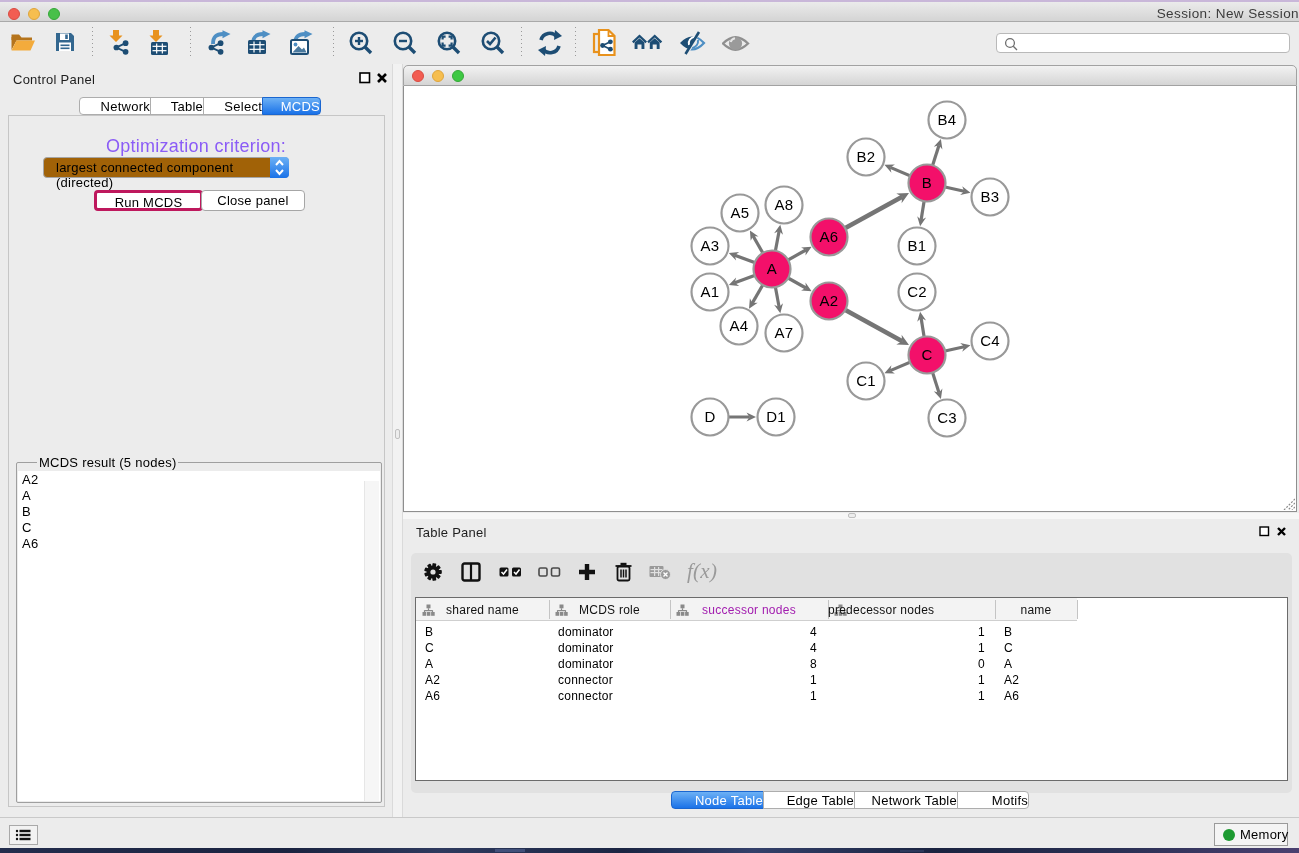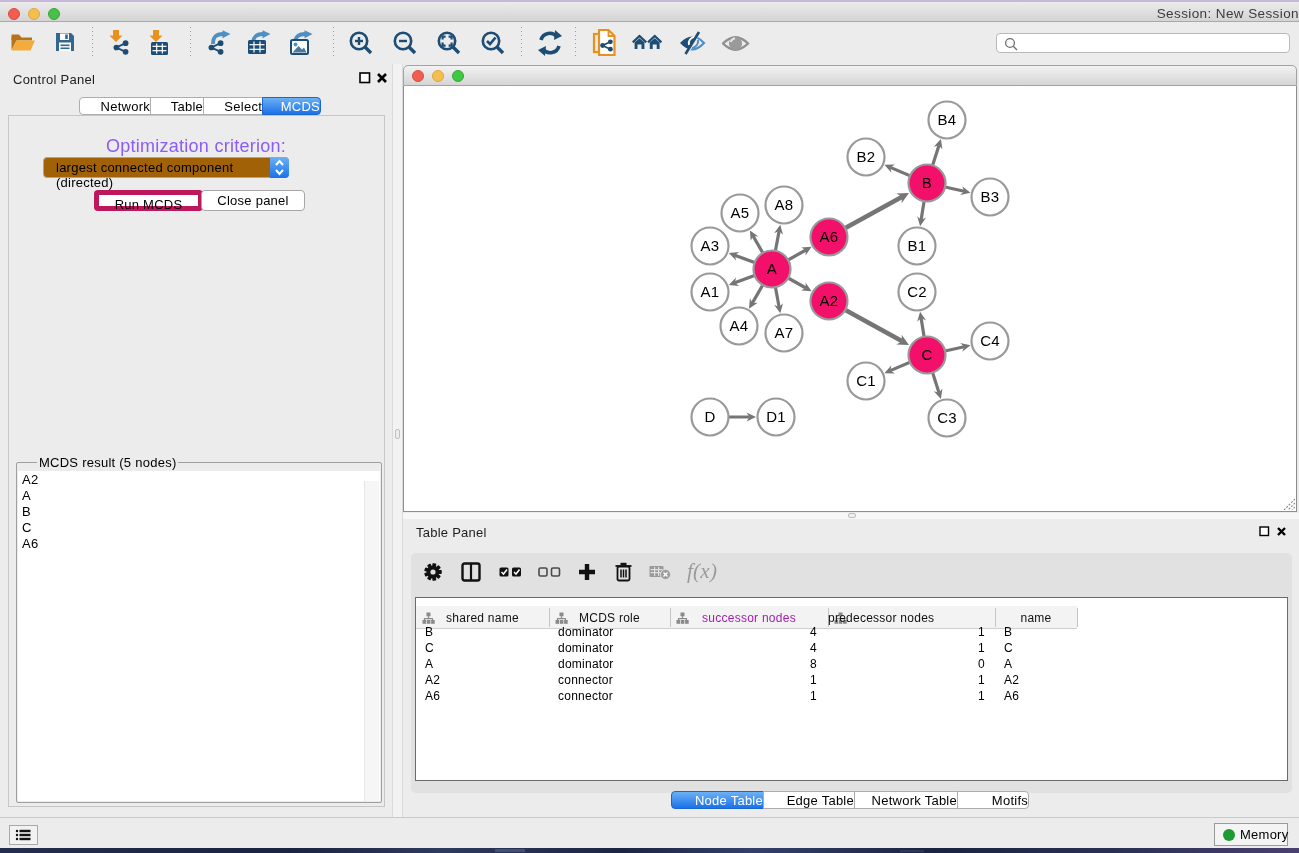--- a/index.html
+++ b/index.html
@@ -165,21 +165,21 @@
   <div class="seg sel" style="left:262px;top:33px;width:59px;border-radius:0 4px 4px 0">MCDS</div>
   <div class="abs" style="left:0px;top:72px;width:392px;text-align:center;font-size:18px;color:#8b5cf6">Optimization criterion:</div>
   <div class="abs" style="left:43px;top:93px;width:246px;height:21px;background:#a16207;border:1px solid #a6a6a6;border-radius:4px">
     <div class="abs" style="left:12px;top:2px;font-size:13px;color:#000">largest connected component (directed)</div>
     <div class="abs" style="right:-1px;top:-1px;width:19px;height:21px;background:linear-gradient(#6db1f5,#1a72e8);border-radius:0 4px 4px 0">
       <svg width="19" height="21" viewBox="0 0 19 21">
           <path d="M6 8 L9.5 4 L13 8 M6 13 L9.5 17 L13 13" stroke="#fff" stroke-width="2" fill="none"></path>
         </svg>
     </div>
   </div>
-  <div class="abs" style="left:94px;top:126px;width:109px;height:21px;background:#fff;border:5px solid #be185d;border-radius:4px;font-size:13px;text-align:center;line-height:19px">Run MCDS</div>
+  <div class="abs" style="left:94px;top:126px;width:109px;height:21px;background:#fff;border:3px solid #be185d;border-radius:4px;font-size:13px;text-align:center;line-height:19px">Run MCDS</div>
   <div class="abs" style="left:201px;top:126px;width:104px;height:21px;background:#fff;border:1px solid #a6a6a6;border-radius:4px;font-size:13px;text-align:center;line-height:19px">Close panel</div>
   <fieldset class="abs" style="left:16px;top:391px;width:366px;height:348px;border:1.5px solid #9f9f9f;border-radius:2px;padding:0">
     <legend style="margin-left:20px;padding:0 2px;font-size:13px;color:#000">MCDS result (5 nodes)</legend>
     <div class="abs" style="left:1px;top:1px;right:1px;bottom:1px;background:#fff">
       <div style="padding:1px 0 0 4px;font-size:13px;line-height:16px;color:#000">A2<br>A<br>B<br>C<br>A6</div>
       <div class="abs" style="top:10px;right:1px;width:15px;bottom:0;background:#f6f6f6;border-left:1px solid #e6e6e6"></div>
     </div>
   </fieldset>
 </div>
 
@@ -349,21 +349,21 @@
         <rect x="1.5" y="5" width="12" height="1.2" fill="#e0e0e0"></rect>
         <rect x="1.5" y="8" width="12" height="1.2" fill="#e0e0e0"></rect>
         <rect x="5" y="3" width="1.2" height="9" fill="#e0e0e0"></rect>
         <rect x="9" y="3" width="1.2" height="9" fill="#e0e0e0"></rect>
         <circle cx="16.5" cy="10.5" r="5" fill="#9a9a9a" stroke="#e0e0e0" stroke-width="1"></circle>
         <path d="M14.5 8.5 L18.5 12.5 M18.5 8.5 L14.5 12.5" stroke="#fff" stroke-width="1.4"></path>
       </svg>
       <div class="abs" style="left:276px;top:6px;font-family:'Liberation Serif',serif;font-style:italic;font-size:21px;color:#9a9a9a">f(x)</div>
     </div>
   <div class="abs" style="left:12px;top:77px;width:873px;height:184px;background:#fff;border:1px solid #6b6b6b">
-      <div class="abs" style="left:0;top:8px;width:661px;height:23px;background:#f3f3f3;border-bottom:1px solid #cfcfcf">
+      <div class="abs" style="left:0;top:0;width:661px;height:23px;background:#f3f3f3;border-bottom:1px solid #cfcfcf">
         <div class="abs" style="left:133px;top:2px;width:1px;height:19px;background:#c4c4c4"></div>
         <div class="abs" style="left:254px;top:2px;width:1px;height:19px;background:#c4c4c4"></div>
         <div class="abs" style="left:412px;top:2px;width:1px;height:19px;background:#c4c4c4"></div>
         <div class="abs" style="left:579px;top:2px;width:1px;height:19px;background:#c4c4c4"></div>
         <div class="abs" style="left:661px;top:2px;width:1px;height:19px;background:#c4c4c4"></div>
         <svg class="abs" style="left:6px;top:6px" width="13" height="12" viewBox="0 0 13 12">
           <rect x="4.5" y="0.5" width="4" height="3.8" fill="#8a8a8a"></rect>
           <path d="M6.5 4.2 L6.5 6.6 M2.5 6.6 L10.5 6.6 M2.5 6.2 L2.5 8.4 M10.5 6.2 L10.5 8.4" stroke="#8a8a8a" stroke-width="1.2" fill="none"></path>
           <rect x="0.5" y="8" width="3.6" height="3.8" fill="#8a8a8a"></rect>
           <rect x="4.8" y="8" width="3.6" height="3.8" fill="#8a8a8a"></rect>

